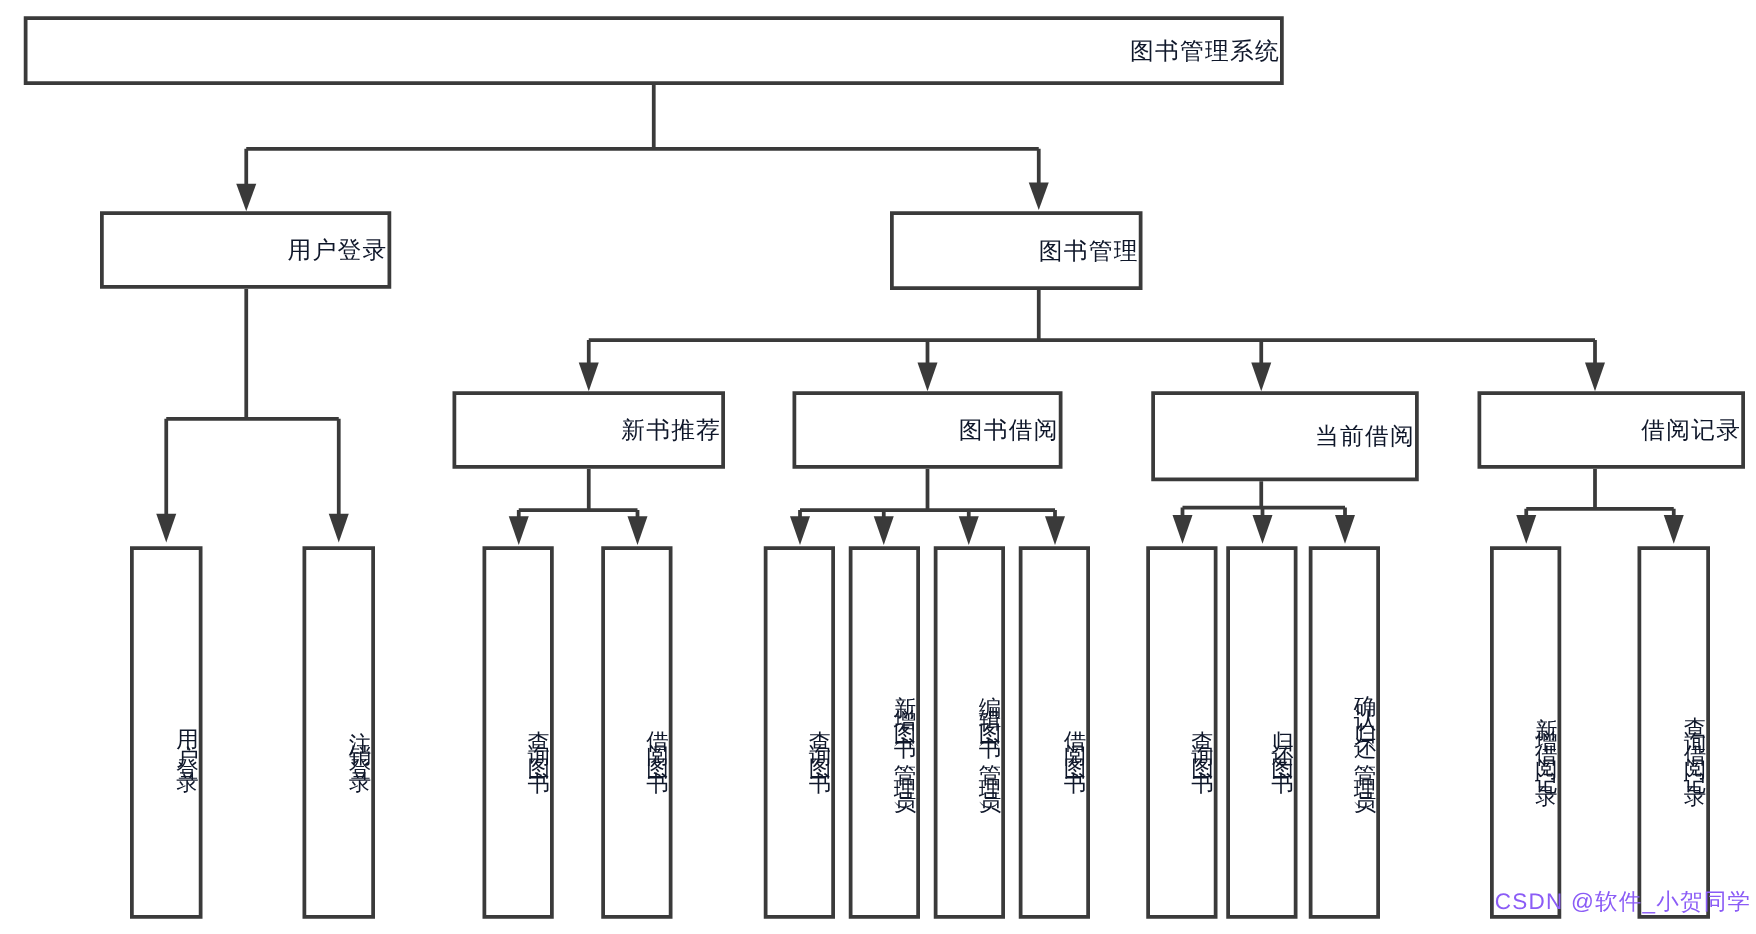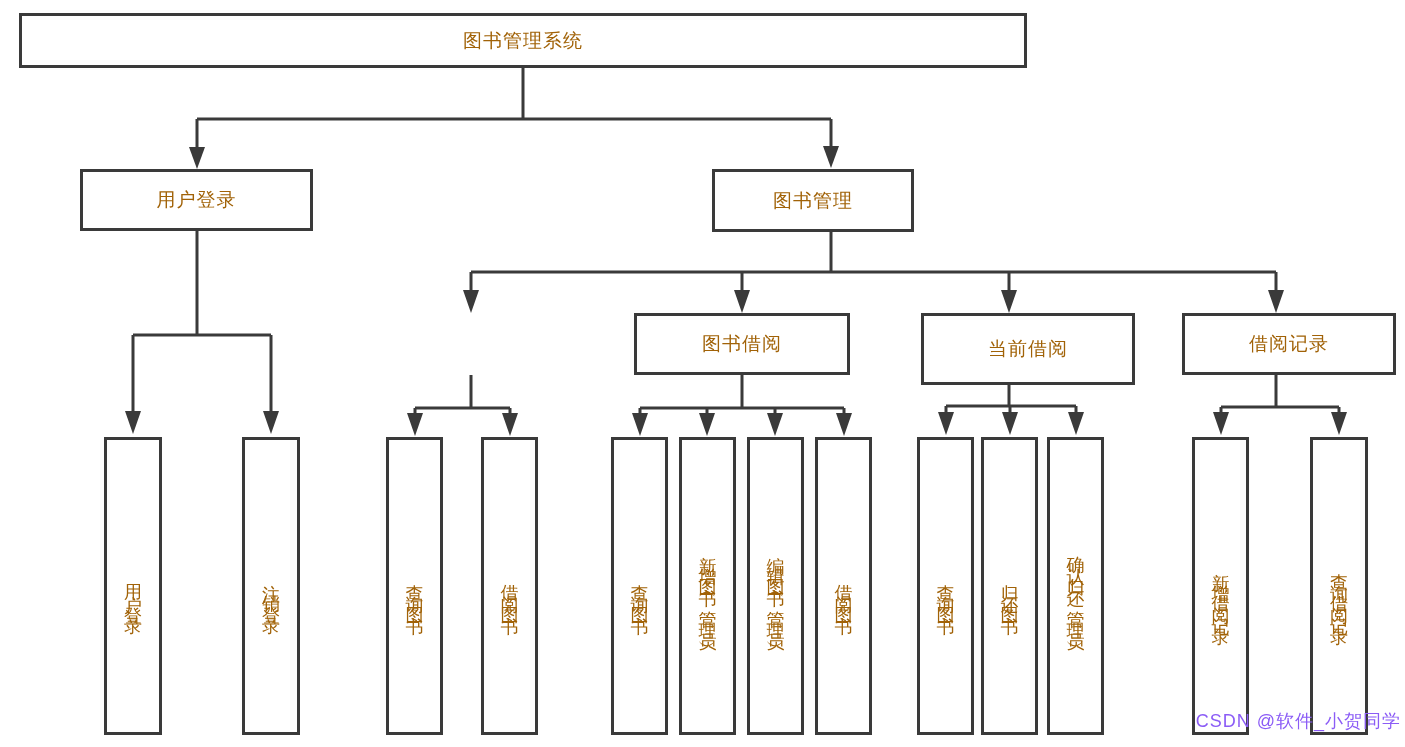--- a/index.html
+++ b/index.html
@@ -11,22 +11,22 @@
     overflow:hidden;
   }
   .edges{position:absolute;left:0;top:0;width:1405px;height:747px;}
   .edges path{stroke:#3a3a3a;stroke-width:3;fill:none;}
   .edges polygon{fill:#3a3a3a;stroke:none;}
   .node{
     position:absolute;
     box-sizing:border-box;
     border:3px solid #3a3a3a;
     background:#ffffff;
-    display:flex;align-items:center;justify-content:center;
-    color:#a16207;
+    display:flex;align-items:center;justify-content:flex-end;
+    color:#0f172a;
     font-size:19px;
     letter-spacing:1px;
     z-index:2;
   }
   .leaf{
     top:437px;height:298px;width:57px;
     font-size:18px;letter-spacing:0;
   }
   .leaf .vtext{
     writing-mode:vertical-rl;
@@ -105,20 +105,23 @@
     <span>图书管理系统</span>
   </div>
 
   <div class="node" style="left:80px;top:169px;width:233px;height:62px;">
     <span>用户登录</span>
   </div>
   <div class="node" style="left:712px;top:169px;width:202px;height:63px;">
     <span>图书管理</span>
   </div>
 
+  <div class="node" style="left:362px;top:313px;width:218px;height:62px;">
+    <span>新书推荐</span>
+  </div>
   <div class="node" style="left:634px;top:313px;width:216px;height:62px;">
     <span>图书借阅</span>
   </div>
   <div class="node" style="left:902px;top:313px;width:214px;height:72px;margin-left:19px;">
     <span>当前借阅</span>
   </div>
   <div class="node" style="left:1169px;top:313px;width:214px;height:62px;margin-left:13px;">
     <span>借阅记录</span>
   </div>
 

